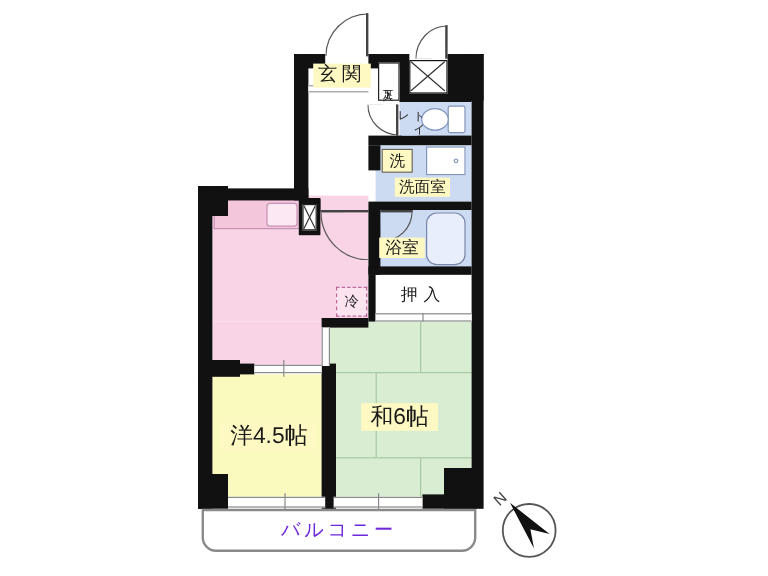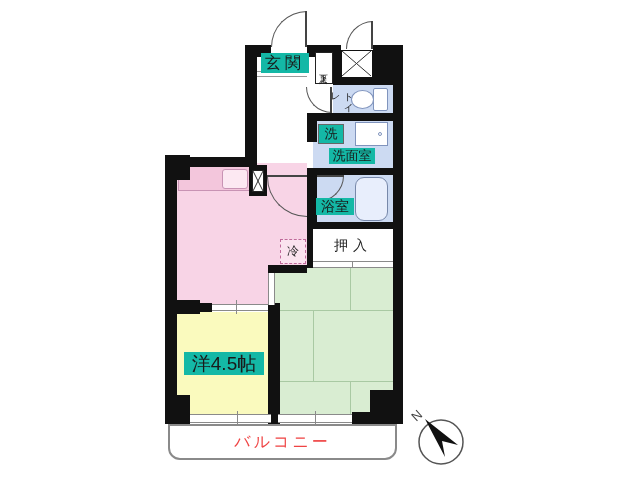--- a/index.html
+++ b/index.html
@@ -5,21 +5,21 @@
   html,body{margin:0;padding:0;background:#fff;}
   #canvas{position:relative;width:640px;height:480px;background:#ffffff;overflow:hidden;
           font-family:"Liberation Sans","DejaVu Sans",sans-serif;color:#1a1a1a;}
   .abs{position:absolute;box-sizing:border-box;}
   .wall{background:#111;}
   .fill-pink{background:#f8d4e6;}
   .fill-yellow{background:#fafabe;}
   .fill-green{background:#d9edd2;}
   .fill-blue{background:#ccdaf2;}
   .fill-white{background:#ffffff;}
-  .lab{background:#14b8a6;display:flex;align-items:center;justify-content:center;
+  .lab{background:#fef9c3;display:flex;align-items:center;justify-content:center;
        white-space:nowrap;line-height:1.05;}
   .vlab{writing-mode:vertical-rl;text-orientation:upright;background:#fff;
         display:flex;align-items:center;justify-content:center;}
   .arc{background:transparent;}
   .arc-tl{border-top:1.5px solid #555;border-left:1.5px solid #555;border-top-left-radius:100% 100%;}
   .arc-bl{border-bottom:1.5px solid #555;border-left:1.5px solid #555;border-bottom-left-radius:100% 100%;}
   .arc-br{border-bottom:1.5px solid #555;border-right:1.5px solid #555;border-bottom-right-radius:100% 100%;}
   .leaf{background:#444;}
   .slide-h{background:#fff;border-top:1.5px solid #8a8a8a;border-bottom:1.5px solid #8a8a8a;}
   .slide-v{background:#fff;border-left:1.5px solid #8a8a8a;border-right:1.5px solid #8a8a8a;}
@@ -113,21 +113,21 @@
   <div class="abs tick" style="left:236px;top:300px;width:1px;height:14px;"></div>
   <div class="abs slide-v" style="left:268px;top:273px;width:7px;height:32px;"></div>
   <div class="abs slide-h" style="left:313px;top:261px;width:80px;height:7px;"></div>
   <div class="abs tick" style="left:352px;top:261px;width:1px;height:7px;"></div>
   <div class="abs slide-h" style="left:190px;top:414px;width:81px;height:9px;"></div>
   <div class="abs tick" style="left:237px;top:411px;width:1px;height:15px;"></div>
   <div class="abs slide-h" style="left:278px;top:414px;width:74px;height:9px;"></div>
   <div class="abs tick" style="left:315px;top:411px;width:1px;height:15px;"></div>
 
   <div class="abs" style="left:168px;top:424px;width:229px;height:36px;background:#fff;border:2px solid #8a8a8a;border-radius:0 0 12px 12px;display:flex;align-items:center;justify-content:center;">
-    <span style="font-size:16px;letter-spacing:3px;color:#ef4444;">バルコニー</span>
+    <span style="font-size:16px;letter-spacing:3px;color:#6d28d9;">バルコニー</span>
   </div>
 
   <div class="abs lab" style="left:261px;top:53px;width:48px;height:20px;font-size:16px;letter-spacing:4px;">
     <span>玄関</span>
   </div>
   <div class="abs vlab" style="left:315px;top:52px;width:18px;height:32px;border:1px solid #222;font-size:8.5px;">
     <span>下足入</span>
   </div>
   <div class="abs vlab" style="left:335px;top:86px;width:13px;height:27px;font-size:9.5px;background:#ccdaf2;">
     <span>トイレ</span>
@@ -140,20 +140,23 @@
   </div>
   <div class="abs lab" style="left:316px;top:198px;width:38px;height:17px;font-size:14px;">
     <span>浴室</span>
   </div>
   <div class="abs lab" style="left:330px;top:236px;width:46px;height:18px;font-size:14px;letter-spacing:5px;background:transparent;">
     <span>押入</span>
   </div>
   <div class="abs lab" style="left:280px;top:239px;width:26px;height:25px;border:1.5px dashed #c06a9a;background:#fbe3ef;font-size:12px;">
     <span>冷</span>
   </div>
+  <div class="abs lab" style="left:301px;top:336px;width:64px;height:23px;font-size:19px;">
+    <span>和6帖</span>
+  </div>
   <div class="abs lab" style="left:184px;top:352px;width:80px;height:23px;font-size:19px;">
     <span>洋4.5帖</span>
   </div>
 
   <div class="abs" style="left:410px;top:406px;width:62px;height:62px;">
     <svg width="62" height="62" style="display:block;">
       <circle cx="31" cy="36" r="22" fill="#ffffff" stroke="#555" stroke-width="1.5"></circle>
       <polygon points="15,13 48,39 32,35 35,51" fill="#111"></polygon>
     </svg>
     <span style="position:absolute;left:2px;top:2px;font-size:13px;color:#444;transform:rotate(-42deg);font-family:'Liberation Sans',sans-serif;">N</span>

